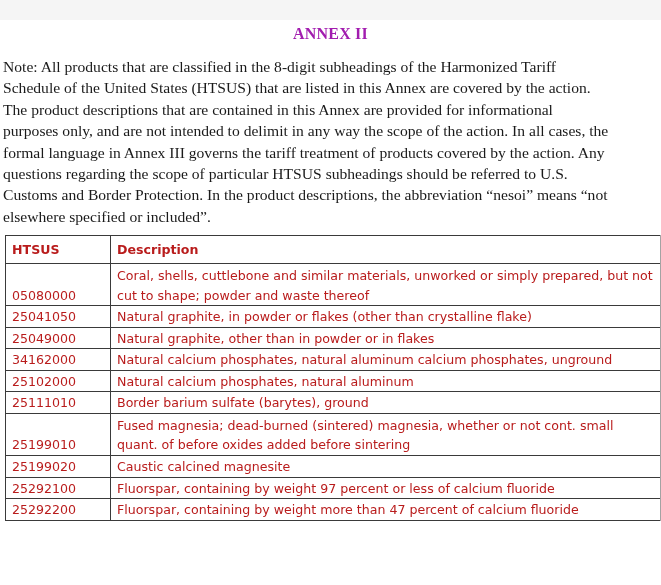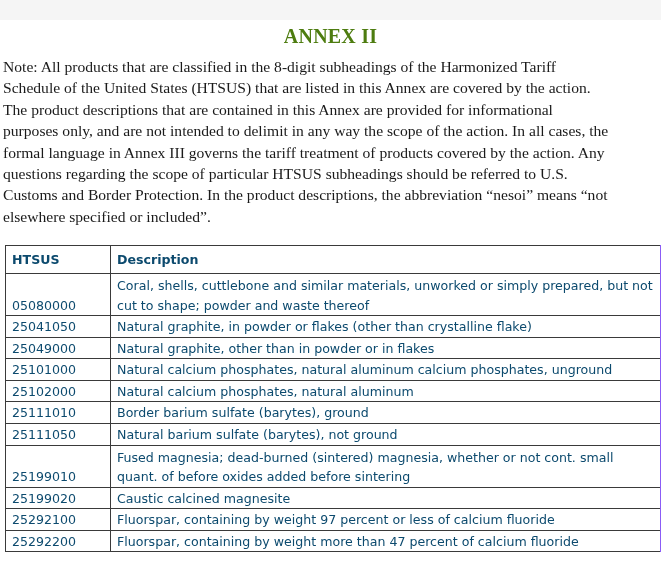--- a/index.html
+++ b/index.html
@@ -21,46 +21,46 @@
       background: #f5f5f5;
     }
     .annex-title {
       position: absolute;
       left: 0;
       top: 25px;
       width: 661px;
       text-align: center;
       font-family: "Liberation Serif", serif;
       font-weight: bold;
-      font-size: 20px;
-      color: #4d7c0f;
+      font-size: 16px;
+      color: #a21caf;
       letter-spacing: 0.2px;
     }
     .note {
       position: absolute;
       left: 3px;
       top: 56px;
       width: 660px;
       font-family: "Liberation Serif", serif;
       font-size: 15.6px;
       line-height: 21.4px;
       color: #1a1a1a;
       margin: 0;
       white-space: nowrap;
     }
     .note .line { display: block; }
     .htsus-table {
       position: absolute;
       left: 5px;
-      top: 245px;
+      top: 235px;
       width: 655px;
       border-collapse: collapse;
       font-family: "DejaVu Sans", sans-serif;
       font-size: 12.6px;
-      color: #0c4a6e;
+      color: #b91c1c;
       table-layout: fixed;
     }
     .htsus-table col.c1 { width: 105px; }
     .htsus-table col.c2 { width: 550px; }
     .htsus-table th, .htsus-table td {
       border: 1px solid #3a3a3a;
       padding: 0 6px;
       vertical-align: bottom;
       text-align: left;
       overflow: hidden;
@@ -79,21 +79,21 @@
     }
     .htsus-table tr.multi td {
       height: 41px;
       white-space: normal;
     }
     .htsus-table tr.multi td.desc .dline {
       display: block;
       white-space: nowrap;
     }
     .htsus-table th:last-child, .htsus-table td:last-child {
-      border-right: 2px solid #8b5cf6;
+      border-right: 2px solid #a3a3a3;
     }
   </style>
 </head>
 <body>
 
 <div class="top-bar"></div>
 
 <div class="annex-title">ANNEX II</div>
 
 <p class="note">
@@ -128,34 +128,30 @@
     </tr>
     <tr>
       <td>25041050</td>
       <td>Natural graphite, in powder or flakes (other than crystalline flake)</td>
     </tr>
     <tr>
       <td>25049000</td>
       <td>Natural graphite, other than in powder or in flakes</td>
     </tr>
     <tr>
-      <td>25101000</td>
+      <td>34162000</td>
       <td>Natural calcium phosphates, natural aluminum calcium phosphates, unground</td>
     </tr>
     <tr>
       <td>25102000</td>
       <td>Natural calcium phosphates, natural aluminum</td>
     </tr>
     <tr>
       <td>25111010</td>
       <td>Border barium sulfate (barytes), ground</td>
-    </tr>
-    <tr>
-      <td>25111050</td>
-      <td>Natural barium sulfate (barytes), not ground</td>
     </tr>
     <tr class="multi">
       <td>25199010</td>
       <td class="desc">
         <span class="dline">Fused magnesia; dead-burned (sintered) magnesia, whether or not cont. small</span>
         <span class="dline">quant. of before oxides added before sintering</span>
       </td>
     </tr>
     <tr>
       <td>25199020</td>

